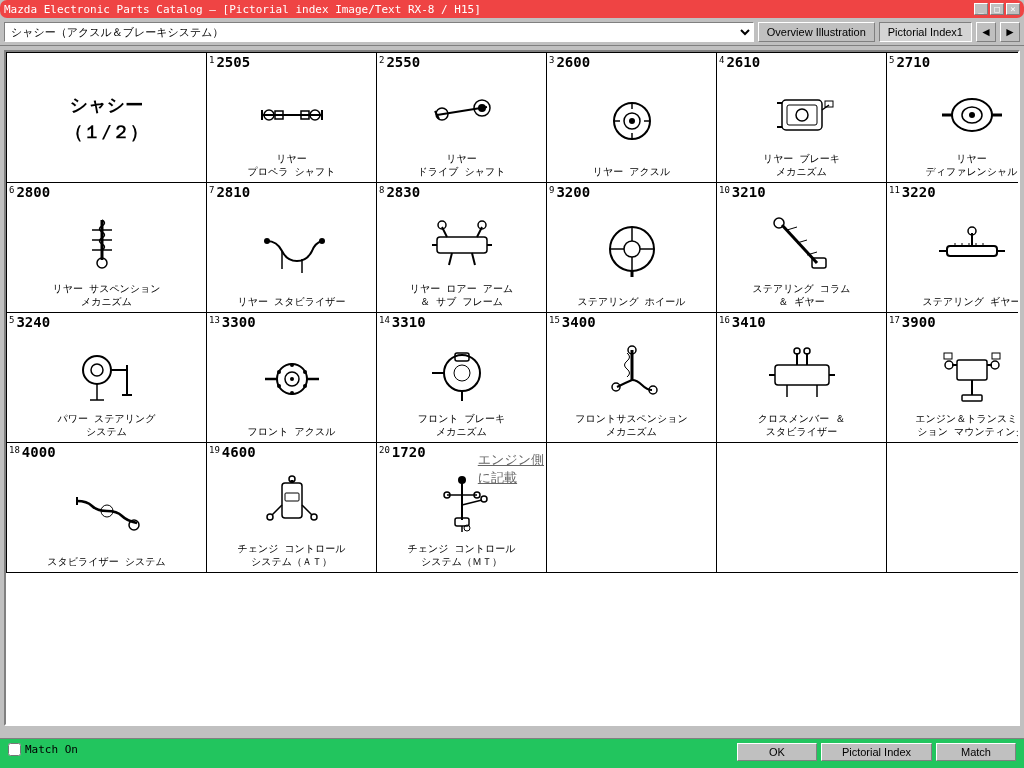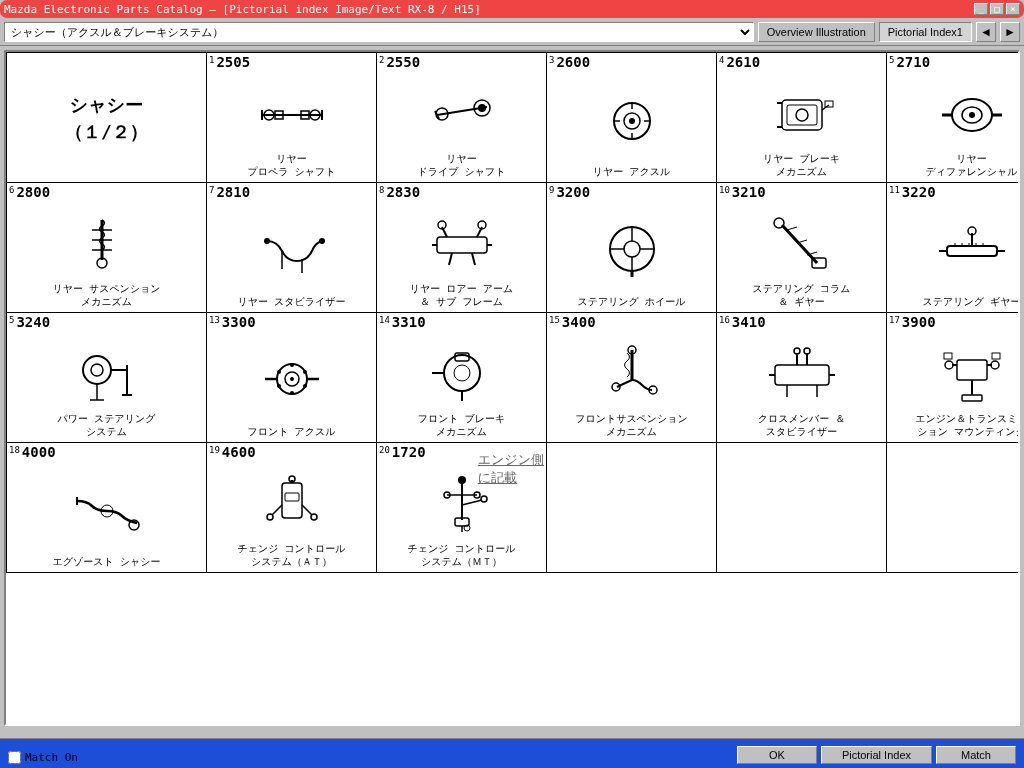--- a/index.html
+++ b/index.html
@@ -150,23 +150,23 @@
     }
     .header-title {
       font-size: 18px;
       font-weight: bold;
       line-height: 1.5;
       text-align: center;
     }
 
     
     #bottombar {
-      background: #1d4ed8;
+      background: #22c55e;
       display: flex;
-      align-items: flex-end;
+      align-items: flex-start;
       justify-content: space-between;
       padding: 4px 8px;
       height: 30px;
       border-top: 1px solid #808080;
       position: absolute;
       bottom: 0;
       left: 0;
       right: 0;
     }
     .bottom-left { display: flex; align-items: center; gap: 4px; }
@@ -581,21 +581,21 @@
       </div>
       <div class="cell-image">
         <svg class="part-svg" viewBox="0 0 70 60">
 
           <path d="M5,20 Q15,20 20,25 Q25,30 35,30 Q45,30 50,35 Q55,40 65,42" fill="none" stroke="black" stroke-width="2.5"></path>
           <circle cx="62" cy="44" r="5" fill="none" stroke="black" stroke-width="1.5"></circle>
           <circle cx="35" cy="30" r="6" fill="none" stroke="black" stroke-width="1"></circle>
           <line x1="5" y1="16" x2="5" y2="24" stroke="black" stroke-width="2"></line>
         </svg>
       </div>
-      <div class="cell-label">エグゾースト シャシー</div>
+      <div class="cell-label">スタビライザー システム</div>
     </div>
 
     <div class="grid-cell">
       <div class="cell-header">
         <span class="cell-num">19</span>
         <span class="cell-code">4600</span>
       </div>
       <div class="cell-image">
         <svg class="part-svg" viewBox="0 0 70 60">
 

